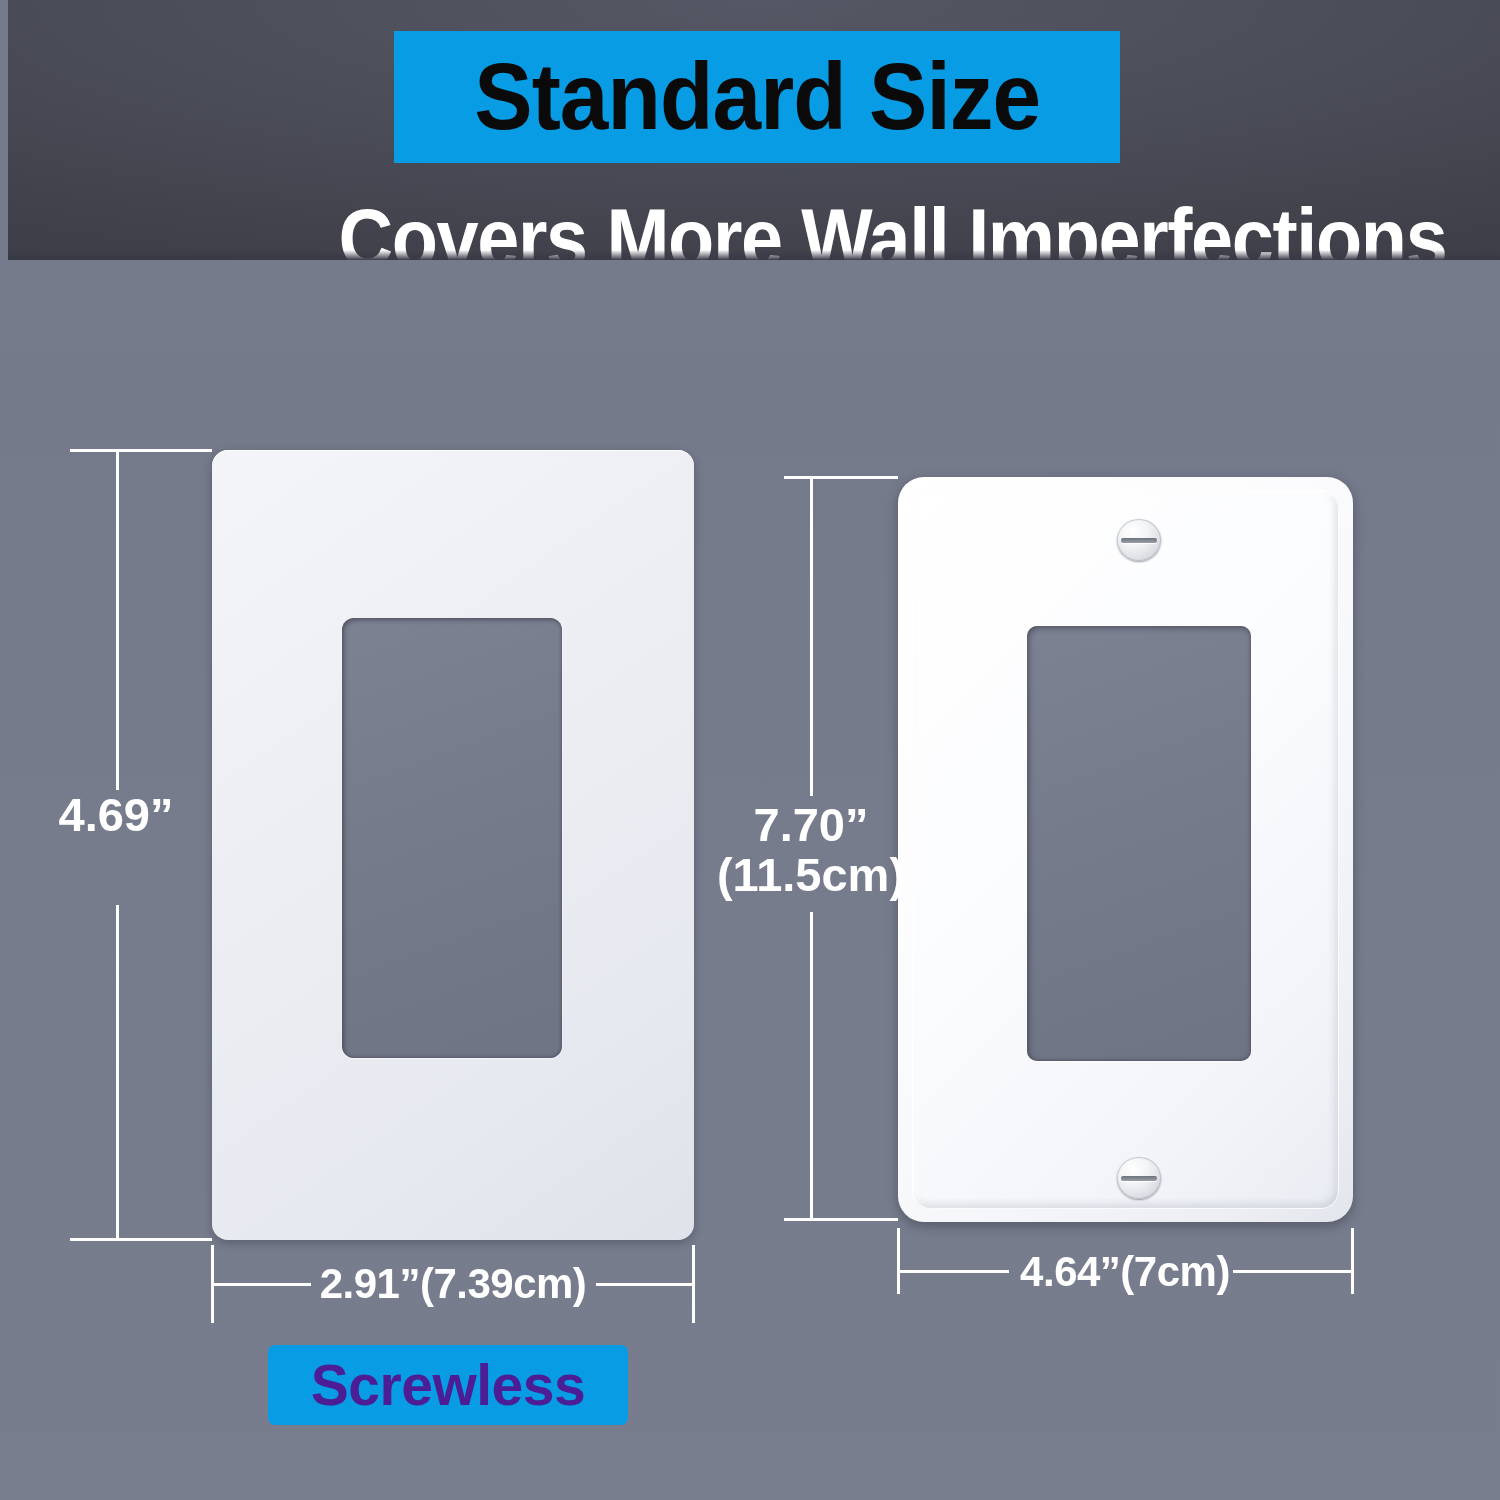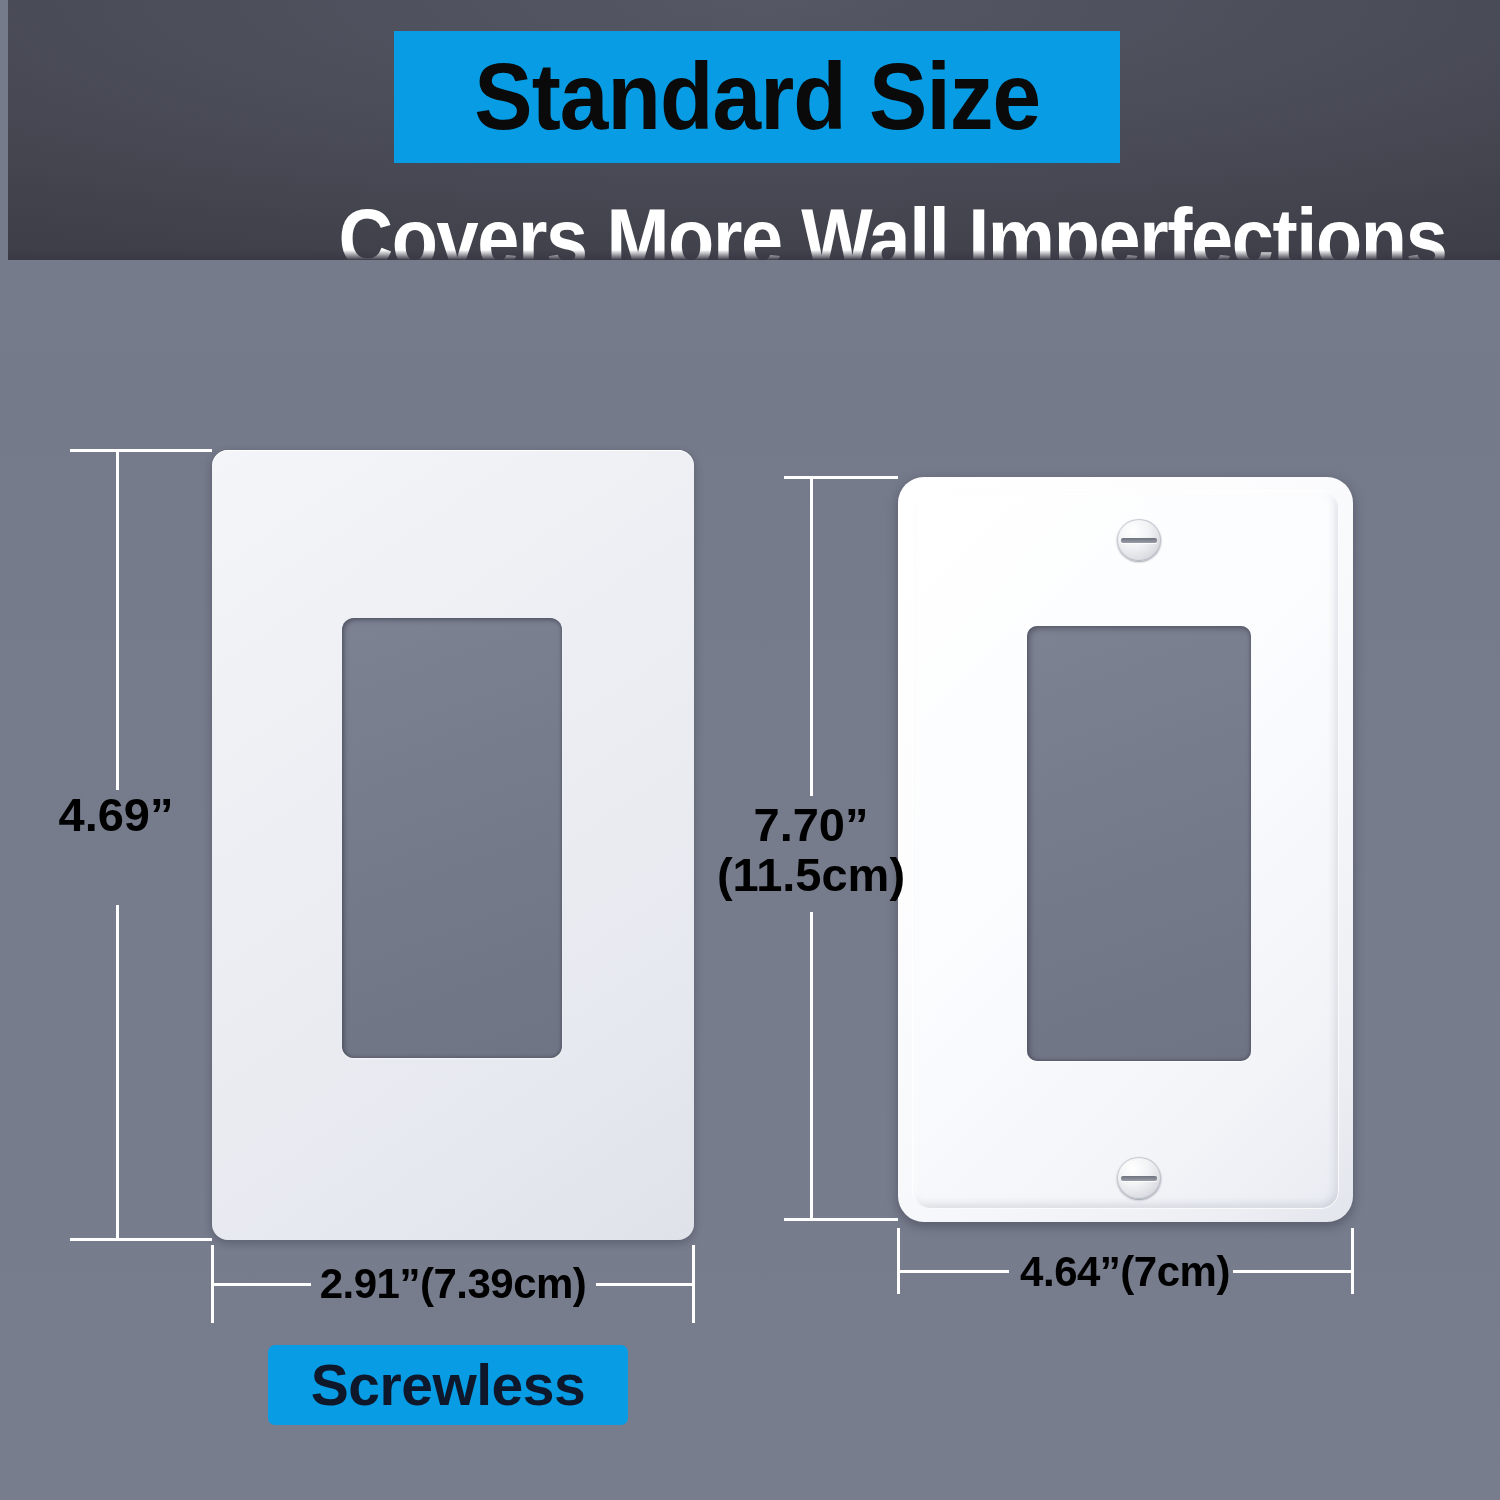--- a/index.html
+++ b/index.html
@@ -98,34 +98,34 @@
   }
   .screw.top{left:205px;top:29px;}
   .screw.bottom{left:205px;top:667px;}
 
   
   .dim-line{position:absolute;background:#ffffff;}
   .dim-v{width:3px;}
   .dim-h{height:3px;}
 
   .dim-label{
-    position:absolute;color:#000000;font-weight:bold;
+    position:absolute;color:#ffffff;font-weight:bold;
     line-height:1.06;white-space:nowrap;text-align:center;
   }
   .dim-label.vertical{font-size:47px;}
   .dim-label.horizontal{font-size:42px;letter-spacing:-0.5px;}
 
   
   .badge-screwless{
     position:absolute;left:268px;top:1345px;width:360px;height:80px;
     background:#089ce4;border-radius:7px;
     display:flex;align-items:center;justify-content:center;
   }
   .badge-screwless span{
-    font-weight:bold;font-size:57px;line-height:1;color:#0f172a;
+    font-weight:bold;font-size:57px;line-height:1;color:#4c1d95;
     letter-spacing:-0.5px;white-space:nowrap;
   }
 </style>
 </head>
 <body>
 
 <div id="stage">
 
   <div class="header">
 

